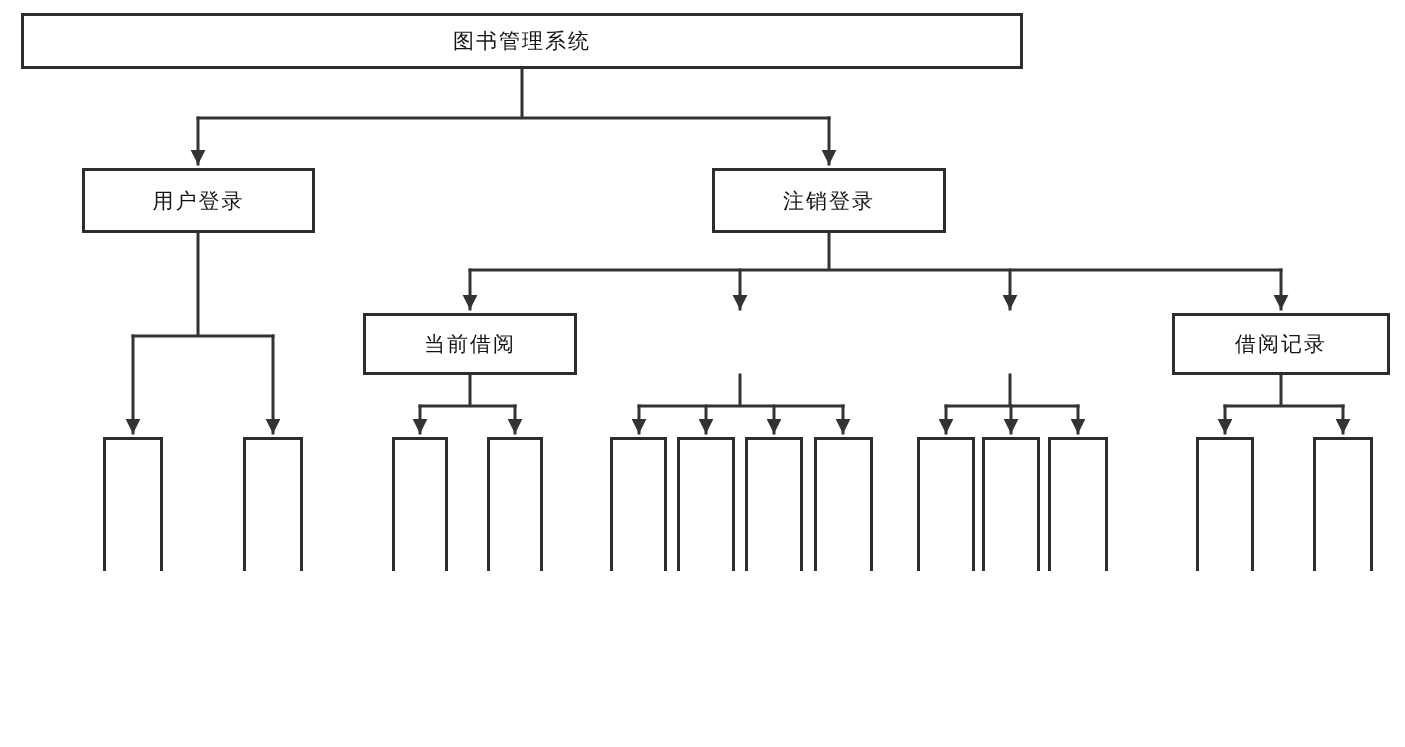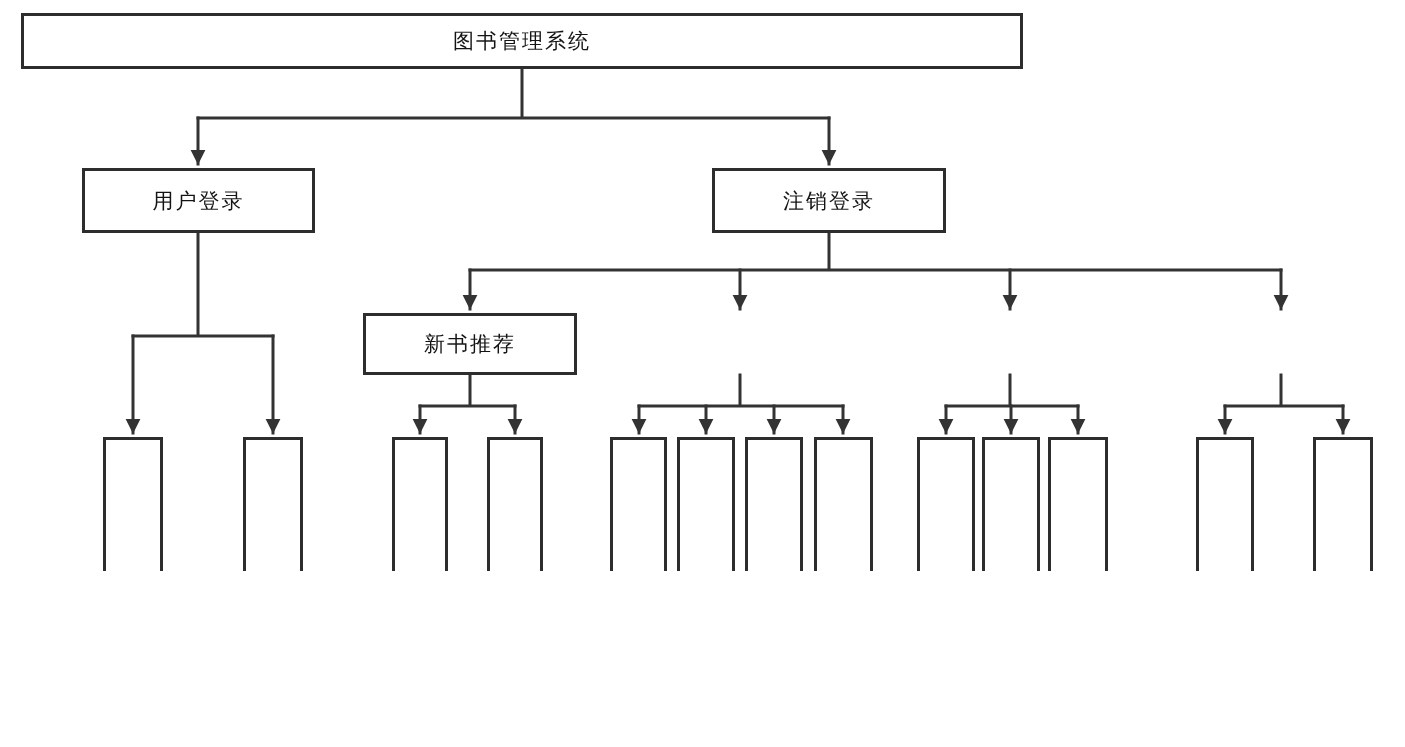--- a/index.html
+++ b/index.html
@@ -95,21 +95,24 @@
   </div>
 
   <div class="box" style="left:82px;top:168px;width:233px;height:65px">
     <span class="h-label">用户登录</span>
   </div>
   <div class="box" style="left:712px;top:168px;width:234px;height:65px">
     <span class="h-label">注销登录</span>
   </div>
 
   <div class="box" style="left:363px;top:313px;width:214px;height:62px">
-    <span class="h-label">新书推荐</span>
+    <span class="h-label">当前借阅</span>
+  </div>
+  <div class="box" style="left:1172px;top:313px;width:218px;height:62px">
+    <span class="h-label">借阅记录</span>
   </div>
 
   <div class="box" style="left:103px;top:437px;width:60px;height:298px">
     <span class="v-label">用户登录</span>
   </div>
   <div class="box" style="left:243px;top:437px;width:60px;height:298px">
     <span class="v-label">注销登录</span>
   </div>
 
   <div class="box" style="left:392px;top:437px;width:56px;height:298px">

